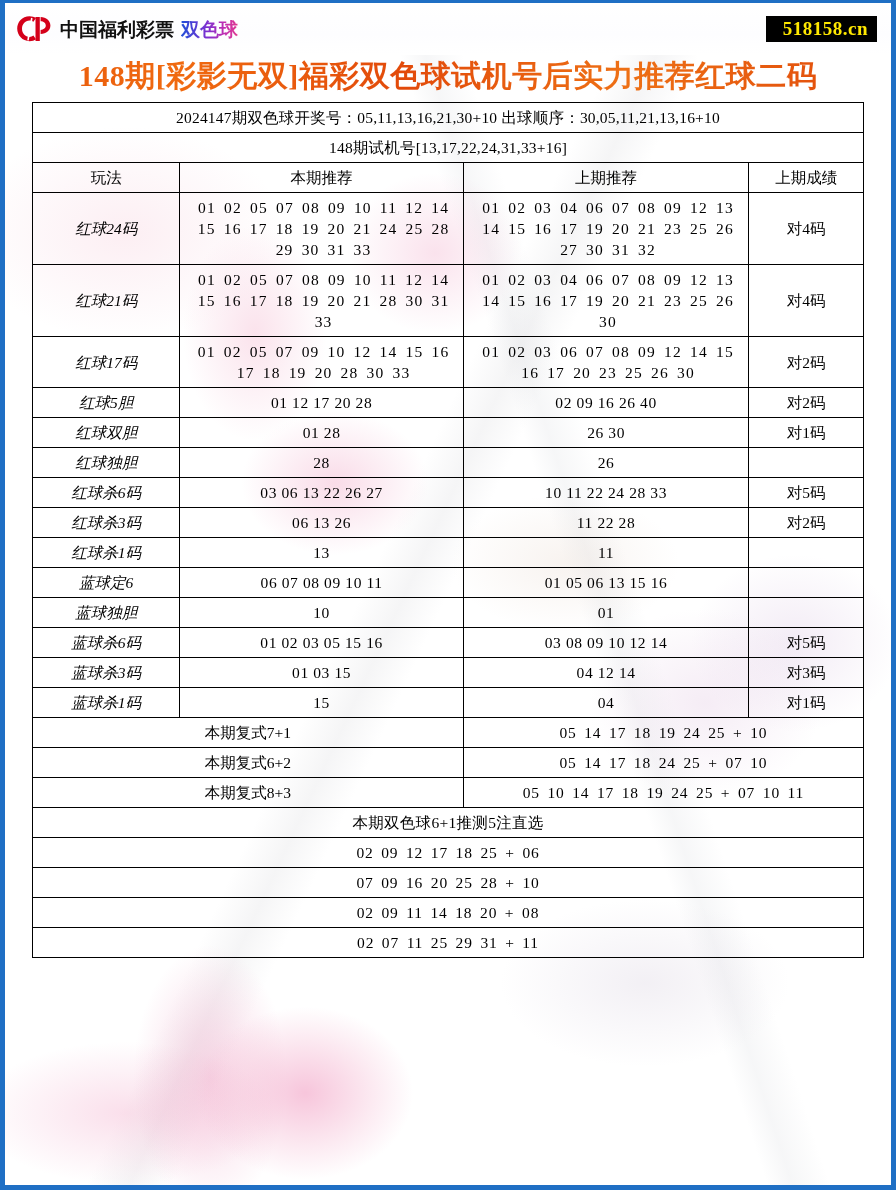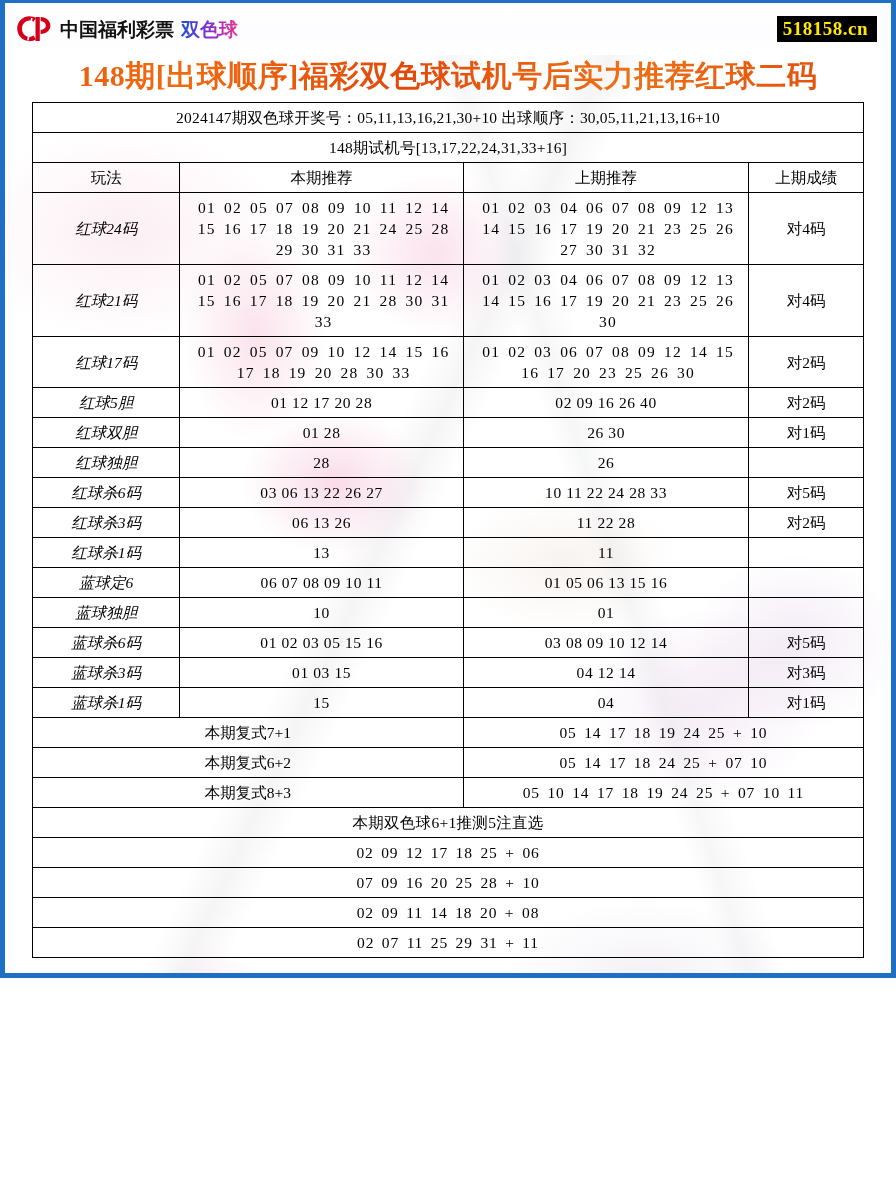--- a/index.html
+++ b/index.html
@@ -11,21 +11,21 @@
     height: 1190px;
     font-family: "Liberation Serif", "DejaVu Serif", serif;
     background: #ffffff;
     overflow: hidden;
   }
 
   
   .page {
     position: relative;
     width: 896px;
-    height: 978px;
+    height: 1190px;
     box-sizing: border-box;
     border-left: 5px solid #1f6fc4;
     border-right: 5px solid #1f6fc4;
     border-top: 3px solid #1f6fc4;
     border-bottom: 5px solid #1f6fc4;
     background: #f0abfc;
     overflow: hidden;
   }
 
   
@@ -89,21 +89,21 @@
     -webkit-background-clip: text;
     background-clip: text;
     color: transparent;
   }
   .site-badge {
     background: #000000;
     color: #ffe800;
     font-family: "Liberation Serif", "DejaVu Serif", serif;
     font-size: 19px;
     font-weight: bold;
-    padding: 3px 9px 4px 6px;
+    padding: 3px 9px 4px 17px;
     letter-spacing: 0.5px;
     line-height: 1.05;
   }
 
   
   .title {
     position: relative;
     z-index: 2;
     text-align: center;
     font-family: "Liberation Serif", "DejaVu Serif", serif;
@@ -213,21 +213,21 @@
         <path d="M20.5 3.0 L24.8 3.0 L24.8 27.0 L20.5 27.0 Z" fill="#d4001a"></path>
         <path d="M25.6 3.0 C31.2 3.0 35.4 6.6 35.4 11.6 C35.4 16.5 31.3 20.0 25.6 20.0 L25.6 15.9 C28.6 15.9 30.8 14.1 30.8 11.6 C30.8 9.0 28.6 7.2 25.6 7.2 Z" fill="#d4001a"></path>
         <path d="M16.8 4.0 L13.0 26.4" stroke="#ffffff" stroke-width="1.6" fill="none"></path>
       </svg>
       <span class="brand-cn">中国福利彩票</span>
       <span class="brand-ssq">双色球</span>
     </div>
     <div class="site-badge">518158.cn</div>
   </div>
 
-  <div class="title">148期[出球顺序]福彩双色球试机号后实力推荐红球二码</div>
+  <div class="title">148期[彩影无双]福彩双色球试机号后实力推荐红球二码</div>
 
   <div class="tbl-wrap">
     <table class="main">
       <colgroup>
         <col class="c-play">
           <col class="c-cur">
           <col class="c-prev">
           <col class="c-score">
       </colgroup>
       <tbody>

